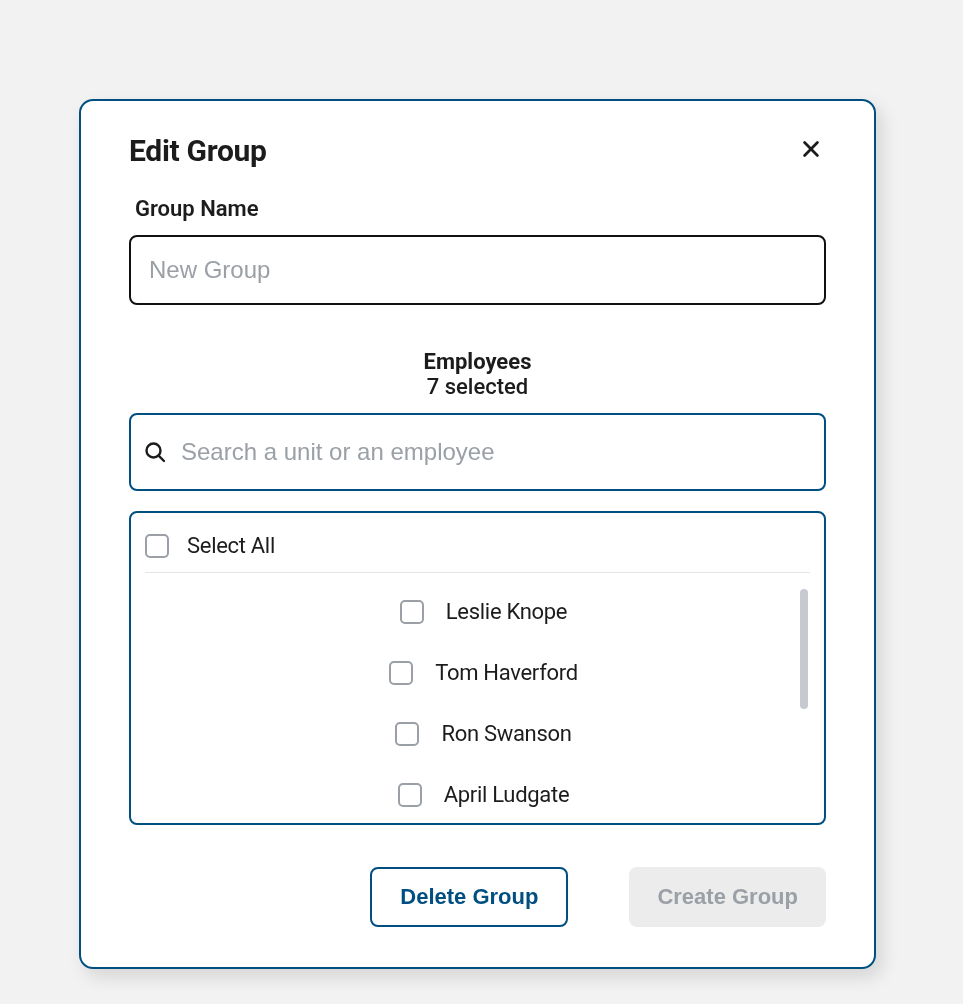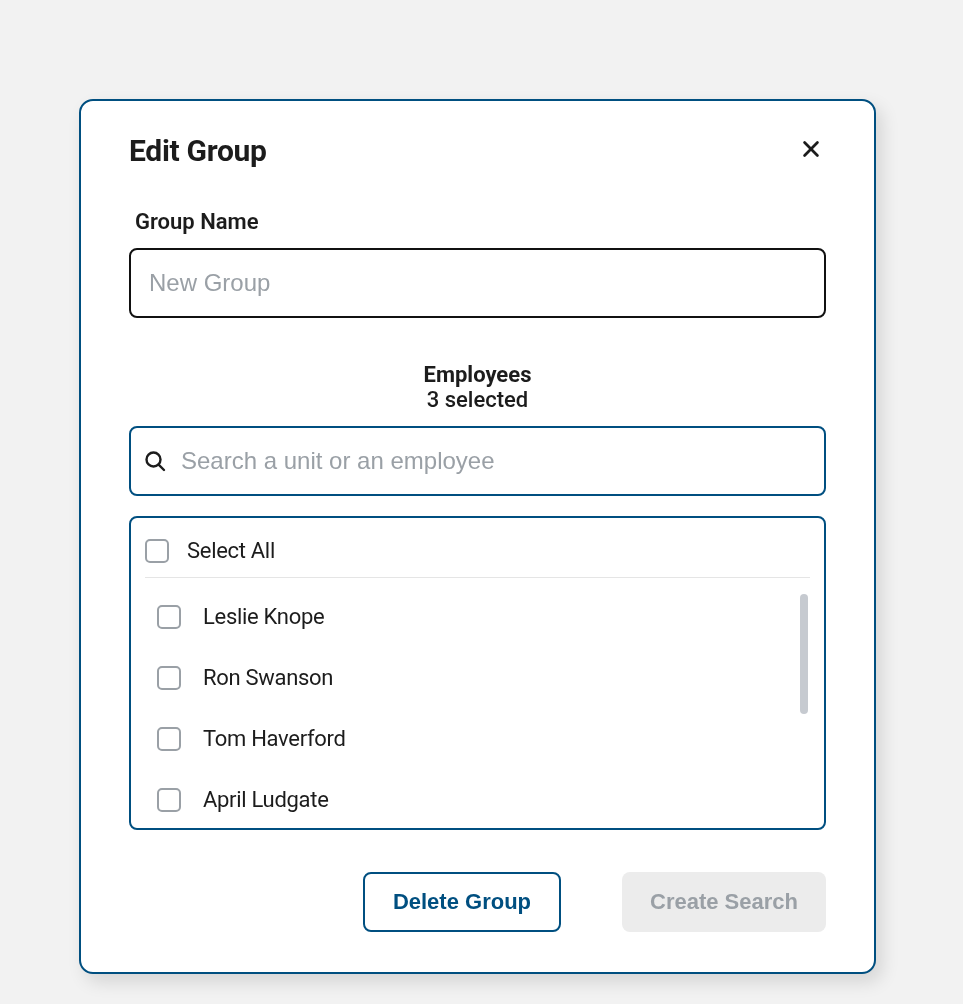--- a/index.html
+++ b/index.html
@@ -40,21 +40,21 @@
     color: #1c1c1c;
     display: flex;
     align-items: center;
     justify-content: center;
   }
   .close-btn svg { width: 22px; height: 22px; }
   .field-label {
     font-size: 22px;
     font-weight: 600;
     color: #1c1c1c;
-    margin-top: 41px;
+    margin-top: 28px;
     margin-bottom: 14px;
     margin-left: 6px;
   }
   .text-input {
     width: 100%;
     height: 70px;
     border: 2px solid #111;
     border-radius: 8px;
     font-size: 24px;
     padding: 0 18px;
@@ -79,21 +79,21 @@
     font-size: 22px;
     font-weight: 500;
     color: #1c1c1c;
   }
   .search-wrap {
     position: relative;
     width: 100%;
   }
   .search-input {
     width: 100%;
-    height: 70px;
+    height: 78px;
     border: 2px solid #004f80;
     border-radius: 8px;
     font-size: 24px;
     padding: 0 18px 0 50px;
     color: #1c1c1c;
     background: #fff;
   }
   .search-input::placeholder { color: #9aa0a6; }
   .search-icon {
     position: absolute;
@@ -129,20 +129,21 @@
     position: relative;
     height: 240px;
     overflow: hidden;
     margin-top: 8px;
   }
   .list-row {
     display: flex;
     align-items: center;
     gap: 22px;
     padding: 18px 0 18px 12px;
+    justify-content: center;
   }
   .chk {
     width: 24px;
     height: 24px;
     border: 2px solid #9aa0a6;
     border-radius: 5px;
     background: #fff;
     cursor: pointer;
     flex-shrink: 0;
   }
@@ -205,21 +206,21 @@
         </svg>
       </span>
     </button>
   </div>
 
   <div class="field-label">Group Name</div>
   <input type="text" class="text-input" placeholder="New Group" style="">
 
   <div class="emp-header">
     <div class="emp-label">Employees</div>
-    <div class="selected-count">3 selected</div>
+    <div class="selected-count">7 selected</div>
   </div>
 
   <div class="search-wrap">
     <span class="search-icon">
       <svg viewBox="0 0 24 24" fill="none" stroke="currentColor" stroke-width="2.4" stroke-linecap="round">
         <circle cx="10.5" cy="10.5" r="7"></circle>
         <line x1="21" y1="21" x2="15.6" y2="15.6"></line>
       </svg>
     </span>
     <input type="text" class="search-input" placeholder="Search a unit or an employee" style="">
@@ -230,32 +231,32 @@
       <div class="chk"></div>
       <div class="row-label">Select All</div>
     </div>
     <div class="list-scroll">
       <div class="list-row">
         <div class="chk"></div>
         <div class="row-label">Leslie Knope</div>
       </div>
       <div class="list-row">
         <div class="chk"></div>
+        <div class="row-label">Tom Haverford</div>
+      </div>
+      <div class="list-row">
+        <div class="chk"></div>
         <div class="row-label">Ron Swanson</div>
-      </div>
-      <div class="list-row">
-        <div class="chk"></div>
-        <div class="row-label">Tom Haverford</div>
       </div>
       <div class="list-row">
         <div class="chk"></div>
         <div class="row-label">April Ludgate</div>
       </div>
       <div class="scroll-thumb"></div>
     </div>
   </div>
 
   <div class="footer">
     <button class="btn btn-outline">Delete Group</button>
-    <button class="btn btn-disabled">Create Search</button>
+    <button class="btn btn-disabled">Create Group</button>
   </div>
 
 </div>
 
 </body></html>

